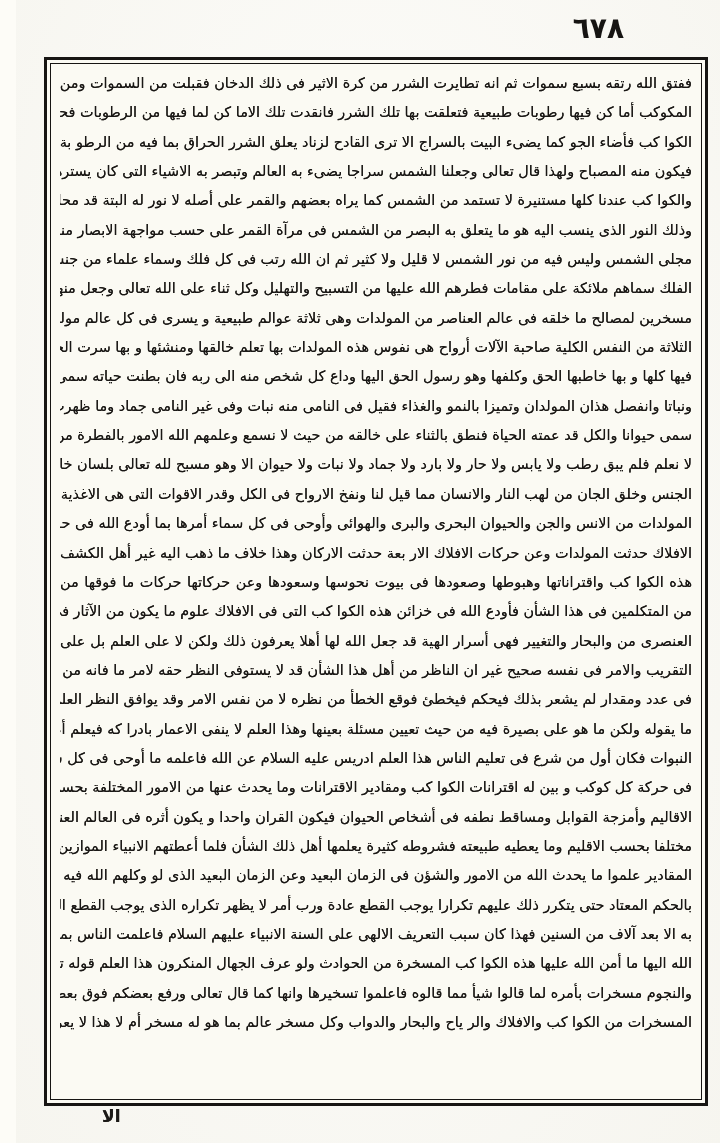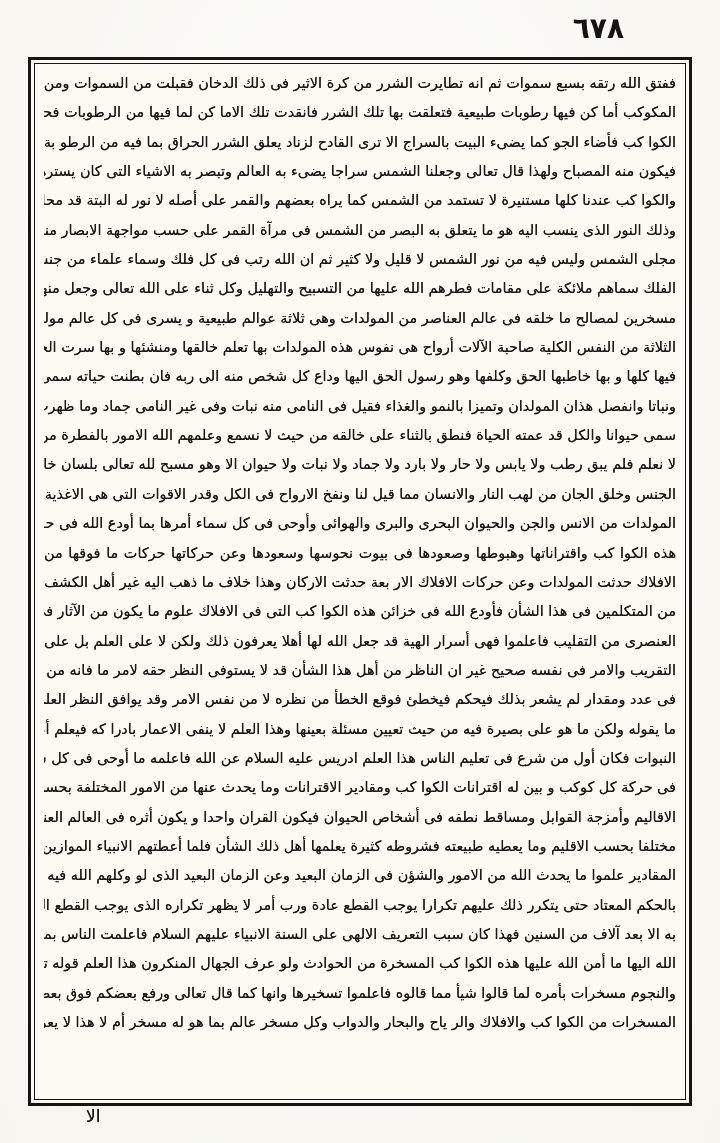--- a/index.html
+++ b/index.html
@@ -8,20 +8,21 @@
     background:#fdfcf7;
     font-family:"DejaVu Sans", sans-serif;
     position:relative;
     overflow:hidden;
   }
   .page {
     position:absolute; inset:0;
     background:
       radial-gradient(ellipse at 50% 40%, rgba(255,255,255,0.6), rgba(0,0,0,0.02)),
       #fbfaf4;
+    margin-left: 16px;
   }
   .page-number {
     position:absolute; top:12px; right:96px;
     font-size:28px; font-weight:bold; color:#161412;
     letter-spacing:1px;
     transform:scaleY(1.05);
   }
   .frame-outer {
     position:absolute; left:28px; top:57px;
     width:664px; height:1049px;
@@ -46,21 +47,21 @@
     text-align:justify;
     text-align-last:justify;
     text-justify:inter-word;
     overflow:hidden;
     white-space:nowrap;
     text-shadow:0 0 0.5px rgba(20,16,10,0.85);
   }
   .catchword {
     position:absolute; left:86px; top:1106px;
     direction:rtl;
-    font-size:17px; font-weight:normal; color:#1b1916;
+    font-size:17px; font-weight:bold; color:#1b1916;
     text-shadow:0 0 0.5px rgba(20,16,10,0.8);
   }
 </style>
 </head>
 <body>
 
 <div class="page">
 
   <div class="page-number">٦٧٨</div>
 
@@ -76,24 +77,24 @@
           <p class="line">مجلى الشمس وليس فيه من نور الشمس لا قليل ولا كثير ثم ان الله رتب فى كل فلك وسماء علماء من جنس طبيعة ذلك</p>
           <p class="line">الفلك سماهم ملائكة على مقامات فطرهم الله عليها من التسبيح والتهليل وكل ثناء على الله تعالى وجعل منهم ملائكة</p>
           <p class="line">مسخرين لمصالح ما خلقه فى عالم العناصر من المولدات وهى ثلاثة عوالم طبيعية و يسرى فى كل عالم مولد من هذه</p>
           <p class="line">الثلاثة من النفس الكلية صاحبة الآلات أرواح هى نفوس هذه المولدات بها تعلم خالقها ومنشئها و بها سرت الحياة</p>
           <p class="line">فيها كلها و بها خاطبها الحق وكلفها وهو رسول الحق اليها وداع كل شخص منه الى ربه فان بطنت حياته سمى جمادا</p>
           <p class="line">ونباتا وانفصل هذان المولدان وتميزا بالنمو والغذاء فقيل فى النامى منه نبات وفى غير النامى جماد وما ظهرت حياته وحسه</p>
           <p class="line">سمى حيوانا والكل قد عمته الحياة فنطق بالثناء على خالقه من حيث لا نسمع وعلمهم الله الامور بالفطرة من حيث</p>
           <p class="line">لا نعلم فلم يبق رطب ولا يابس ولا حار ولا بارد ولا جماد ولا نبات ولا حيوان الا وهو مسبح لله تعالى بلسان خاص بذلك</p>
           <p class="line">الجنس وخلق الجان من لهب النار والانسان مما قيل لنا ونفخ الارواح فى الكل وقدر الاقوات التى هى الاغذية لهذه</p>
           <p class="line">المولدات من الانس والجن والحيوان البحرى والبرى والهوائى وأوحى فى كل سماء أمرها بما أودع الله فى حركات</p>
+          <p class="line">الافلاك حدثت المولدات وعن حركات الافلاك الار بعة حدثت الاركان وهذا خلاف ما ذهب اليه غير أهل الكشف</p>
           <p class="line">هذه الكوا كب واقتراناتها وهبوطها وصعودها فى بيوت نحوسها وسعودها وعن حركاتها حركات ما فوقها من</p>
-          <p class="line">الافلاك حدثت المولدات وعن حركات الافلاك الار بعة حدثت الاركان وهذا خلاف ما ذهب اليه غير أهل الكشف</p>
           <p class="line">من المتكلمين فى هذا الشأن فأودع الله فى خزائن هذه الكوا كب التى فى الافلاك علوم ما يكون من الآثار فى العالم</p>
-          <p class="line">العنصرى من التقليب فاعلموا فهى أسرار الهية قد جعل الله لها أهلا يعرفون ذلك ولكن لا على العلم بل على</p>
+          <p class="line">العنصرى من والبحار والتغيير فهى أسرار الهية قد جعل الله لها أهلا يعرفون ذلك ولكن لا على العلم بل على</p>
           <p class="line">التقريب والامر فى نفسه صحيح غير ان الناظر من أهل هذا الشأن قد لا يستوفى النظر حقه لامر ما فانه من غفلة أو غلط</p>
           <p class="line">فى عدد ومقدار لم يشعر بذلك فيحكم فيخطئ فوقع الخطأ من نظره لا من نفس الامر وقد يوافق النظر العلم فيقع</p>
           <p class="line">ما يقوله ولكن ما هو على بصيرة فيه من حيث تعيين مسئلة بعينها وهذا العلم لا ينفى الاعمار بادرا كه فيعلم أصله من</p>
           <p class="line">النبوات فكان أول من شرع فى تعليم الناس هذا العلم ادريس عليه السلام عن الله فاعلمه ما أوحى فى كل سماء وما جعل</p>
           <p class="line">فى حركة كل كوكب و بين له اقترانات الكوا كب ومقادير الاقترانات وما يحدث عنها من الامور المختلفة بحسب</p>
           <p class="line">الاقاليم وأمزجة القوابل ومساقط نطفه فى أشخاص الحيوان فيكون القران واحدا و يكون أثره فى العالم العنصرى</p>
           <p class="line">مختلفا بحسب الاقليم وما يعطيه طبيعته فشروطه كثيرة يعلمها أهل ذلك الشأن فلما أعطتهم الانبياء الموازين وعلمتهم</p>
           <p class="line">المقادير علموا ما يحدث الله من الامور والشؤن فى الزمان البعيد وعن الزمان البعيد الذى لو وكلهم الله فيه الى نفوسهم</p>
           <p class="line">بالحكم المعتاد حتى يتكرر ذلك عليهم تكرارا يوجب القطع عادة ورب أمر لا يظهر تكراره الذى يوجب القطع الظنى</p>
           <p class="line">به الا بعد آلاف من السنين فهذا كان سبب التعريف الالهى على السنة الانبياء عليهم السلام فاعلمت الناس بما أوحى</p>

